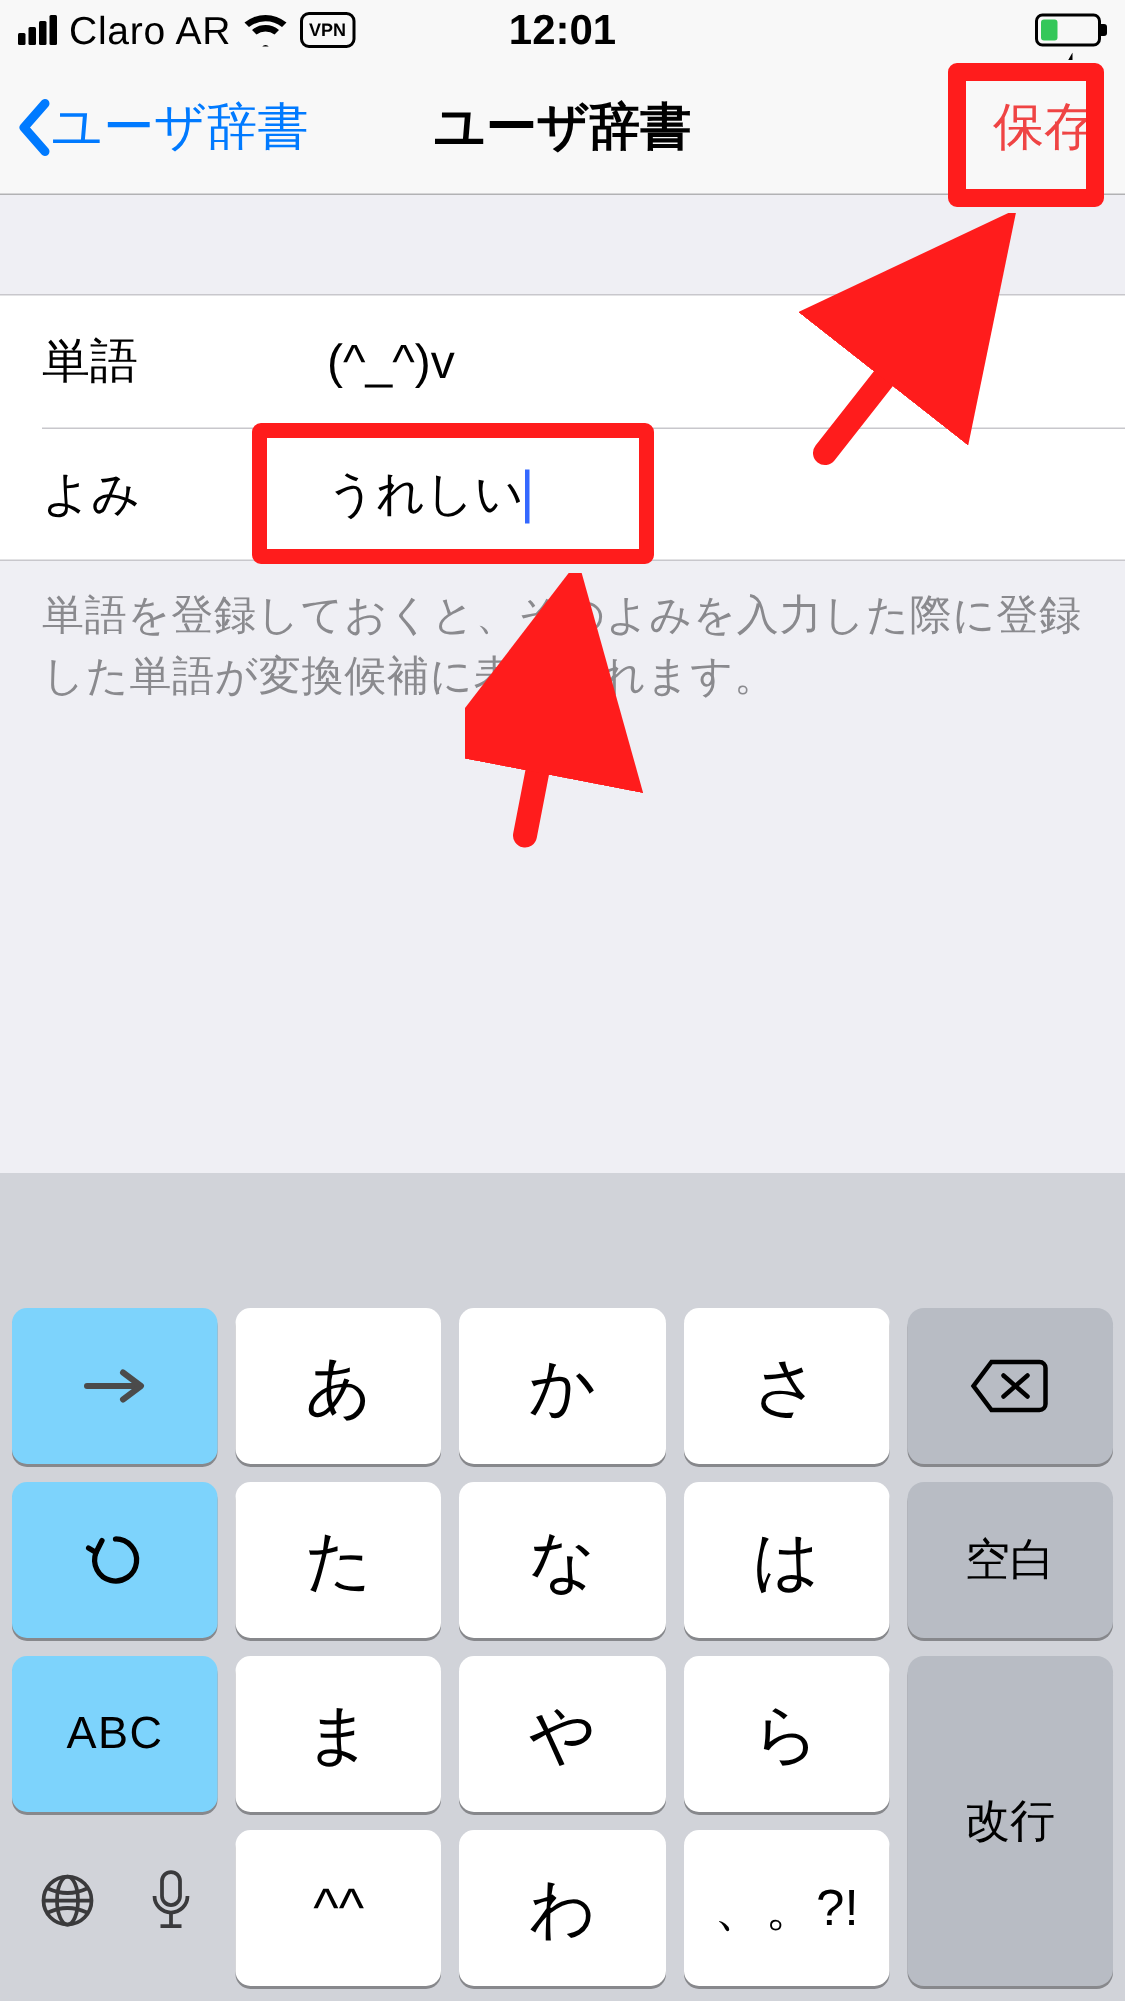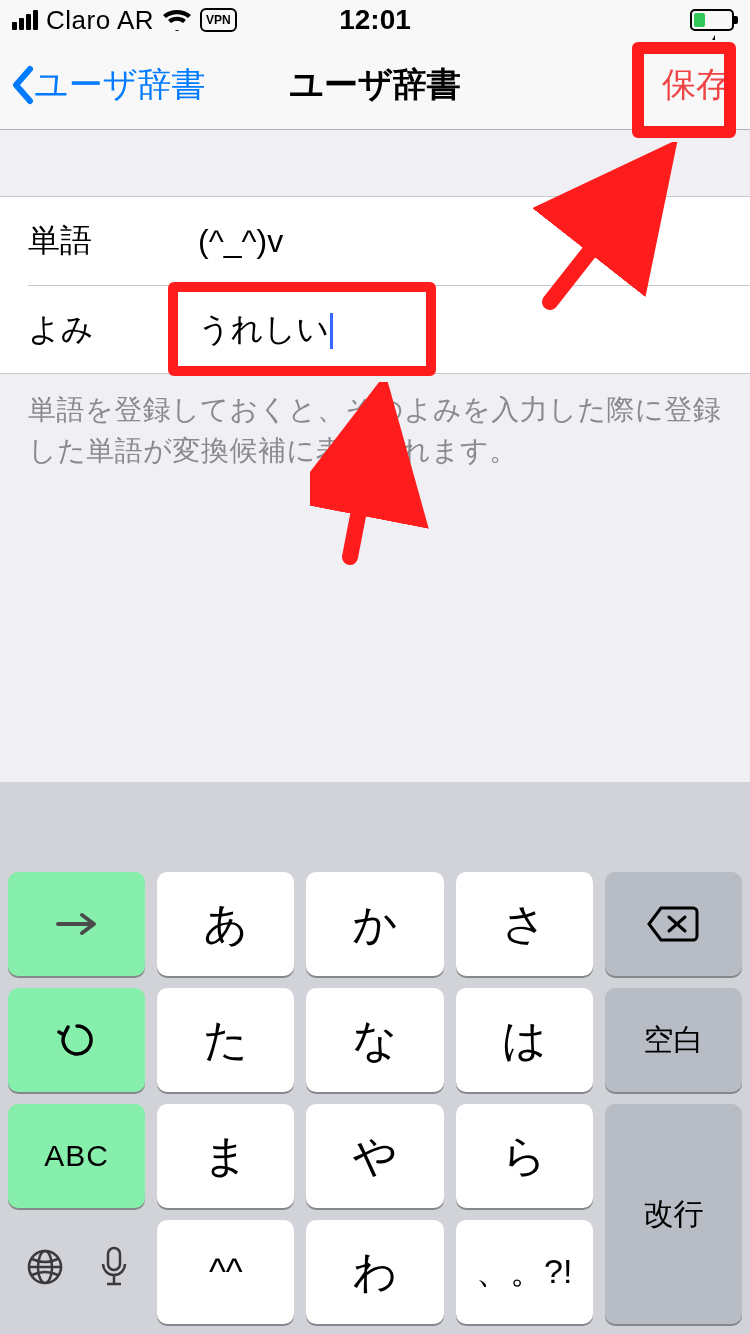--- a/index.html
+++ b/index.html
@@ -86,20 +86,21 @@
   .spacer-top { height: 66px; }
   .form {
     background:#fff;
     border-top:1px solid #c8c7cc;
     border-bottom:1px solid #c8c7cc;
   }
   .row {
     display:flex; align-items:center;
     height: 88px;
     padding: 0 28px;
+    gap: 20px;
   }
   .row + .row { border-top:1px solid #c8c7cc; margin-left:28px; padding-left:0; }
   .row-label {
     width: 170px; font-size: 32px; color:#000;
   }
   .row-value {
     font-size: 32px; color:#000; border:none; outline:none;
     background:transparent; flex:1;
     font-family: inherit;
   }
@@ -139,24 +140,25 @@
     background:#d1d3d9;
     padding-top: 90px;
   }
   .key {
     flex:1; height:104px; border-radius:10px;
     background:#fff; box-shadow: 0 2px 0 #87888c;
     display:flex; align-items:center; justify-content:center;
     font-size:44px; color:#000;
   }
   .key.func {
-    background:#86efac; font-size:42px;
+    background:#7dd3fc; font-size:42px;
   }
   .key.grey {
     background:#b8bcc4;
+    border-radius:11px;
   }
   .key.small-text { font-size:30px; }
   .key.abc { font-size:30px; font-weight:500; letter-spacing:1px;}
   .kb-grid {
     display:grid;
     grid-template-columns: repeat(5, 1fr);
     grid-auto-rows: 104px;
     gap: 12px;
     padding: 0 8px 10px 8px;
   }

